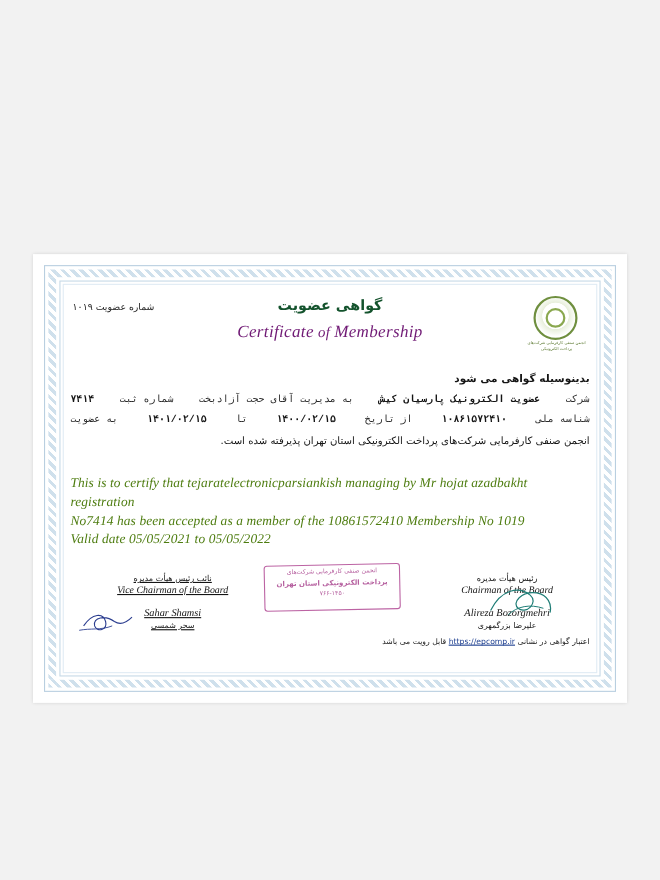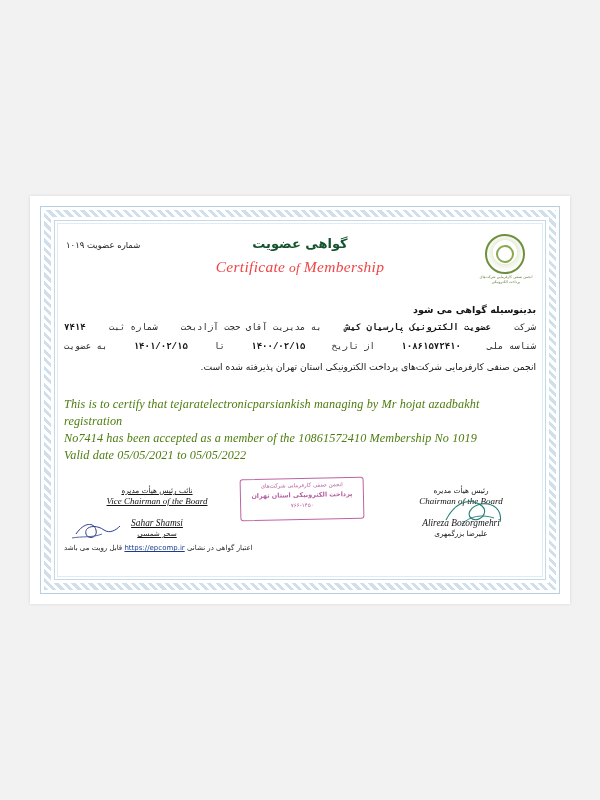--- a/index.html
+++ b/index.html
@@ -9,20 +9,21 @@
     height: 800px;
     background: #f2f2f2;
     font-family: "Liberation Serif", serif;
   }
   #page {
     position: relative;
     width: 600px;
     height: 680px;
     background: #f2f2f2;
     overflow: hidden;
+    margin-top: 35px;
   }
 
   
   .certificate {
     position: absolute;
     left: 30px;
     top: 196px;
     width: 540px;
     height: 408px;
     background: #ffffff;
@@ -131,21 +132,21 @@
     direction: rtl;
   }
   .title-en {
     position: absolute;
     left: 0; right: 0;
     top: 30px;
     text-align: center;
     font-family: "Liberation Serif", serif;
     font-style: italic;
     font-size: 13.5px;
-    color: #ef4444;
+    color: #701a75;
     letter-spacing: 0.3px;
   }
   .title-en .big { font-size: 15.5px; }
   .membership-no {
     position: absolute;
     left: 2px;
     top: 12px;
     font-family: "DejaVu Sans", sans-serif;
     font-size: 8.5px;
     color: #1b1b1b;
@@ -252,21 +253,21 @@
     opacity: 0.9;
     transform: rotate(-1.2deg);
   }
   .stamp div { font-size: 5.6px; line-height: 8px; margin-top: 2px; }
   .stamp .mid { font-size: 6.4px; font-weight: bold; }
 
   .footer-note {
     position: absolute;
     left: 0; right: 0;
     bottom: 20px;
-    text-align: left;
+    text-align: right;
     font-family: "DejaVu Sans", sans-serif;
     font-size: 7px;
     color: #1b1b1b;
     direction: rtl;
   }
   .footer-note a { color: #1b3d8f; text-decoration: underline; }
 </style>
 </head>
 <body>
 

